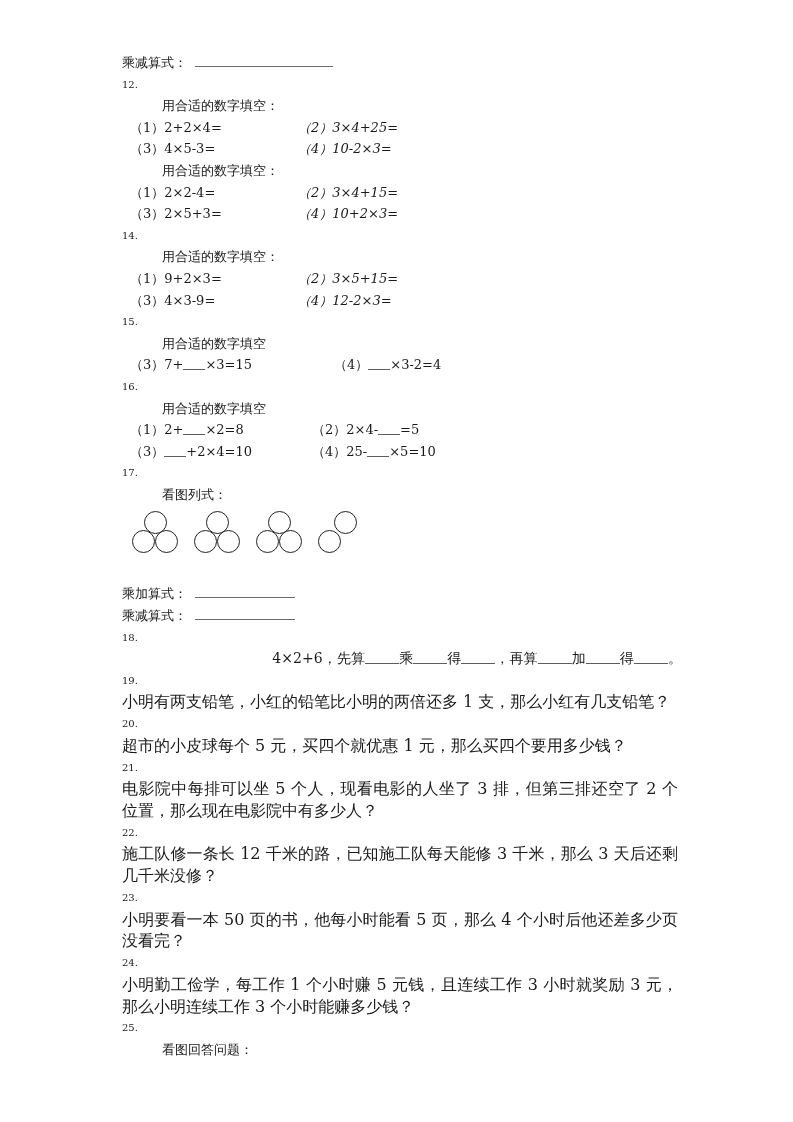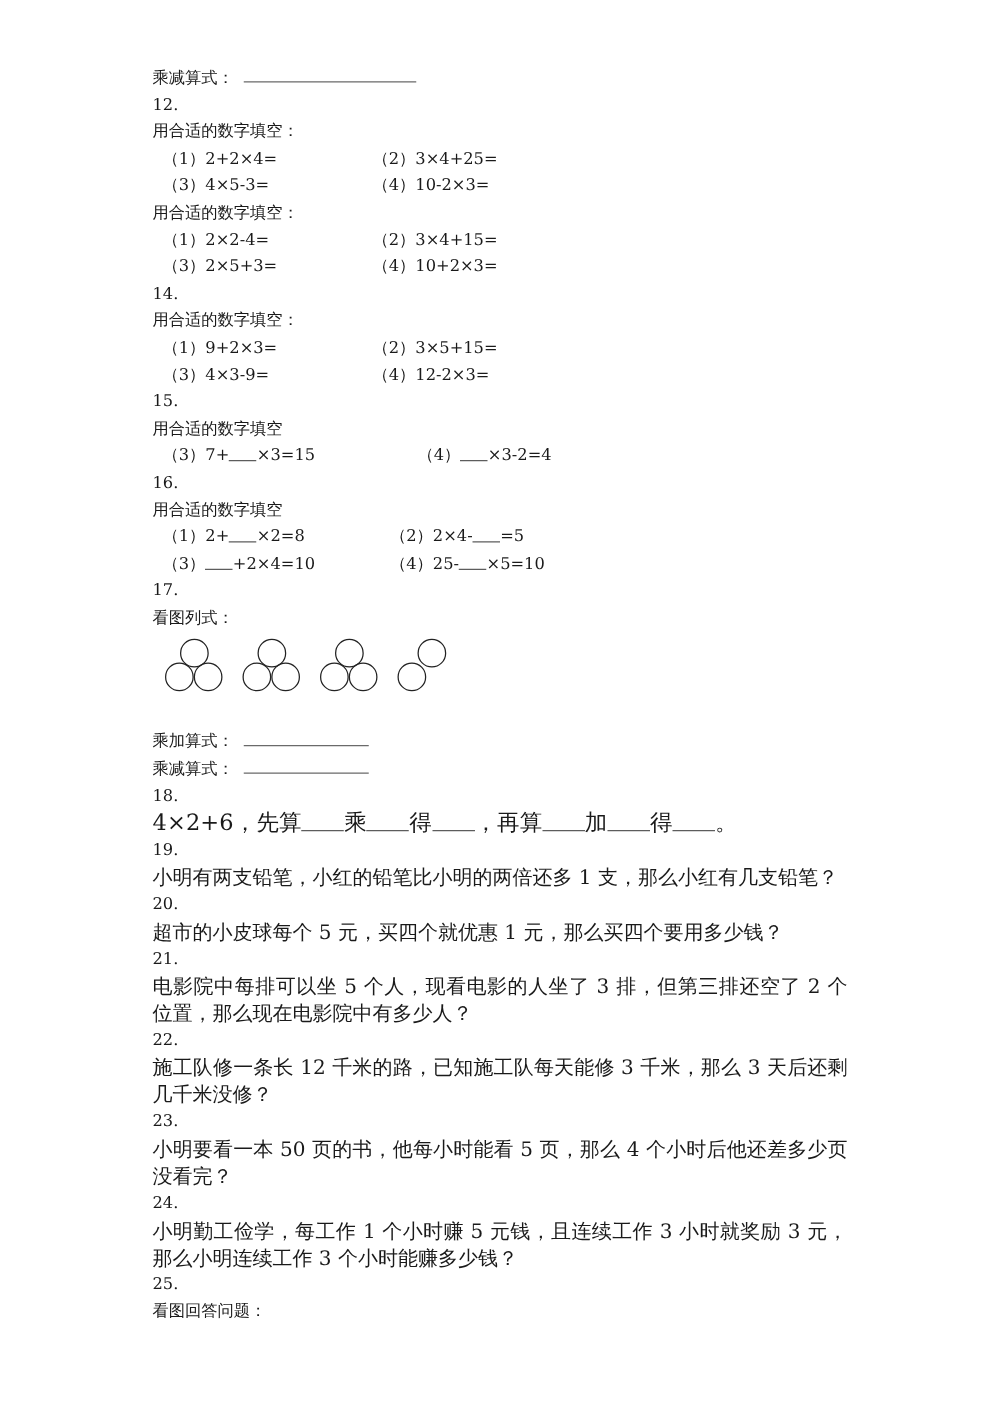--- a/index.html
+++ b/index.html
@@ -23,33 +23,35 @@
   }
   .content {
     position: absolute;
     left: 122px;
     top: 52px;
     width: 560px;
   }
 
   
   .row {
-    font-size: 18px;
+    font-size: 14px;
     line-height: 21.6px;
     white-space: nowrap;
     letter-spacing: 0.1px;
+    text-align: right;
   }
   .num {
-    font-size: 13.0px;
+    font-size: 10px;
     line-height: 21.6px;
     font-family: "DejaVu Serif", "Liberation Serif", serif;
   }
   .stem {
     font-size: 13.0px;
     line-height: 21.6px;
+    margin-left: 40px;
   }
   .para {
     font-size: 16px;
     line-height: 21.8px;
     white-space: normal;
     width: 556px;
     text-align: justify;
   }
 
   
@@ -81,21 +83,21 @@
     left: 8px;
     top: 0;
     white-space: nowrap;
     text-align: right;
   }
   .cols .c2 {
     position: absolute;
     top: 0;
     white-space: nowrap;
   }
-  .gapA .c2 { left: 176px; }   
+  .gapA .c2 { left: 176px; font-style: italic; }   
   .gapB .c2 { left: 212px; }   
   .gapC .c2 { left: 190px; }   
 
   
   .ib {
     display: inline-block;
     width: 22px;
     border-bottom: 1px solid #5d5d5d;
     height: 10px;
     vertical-align: -1px;

